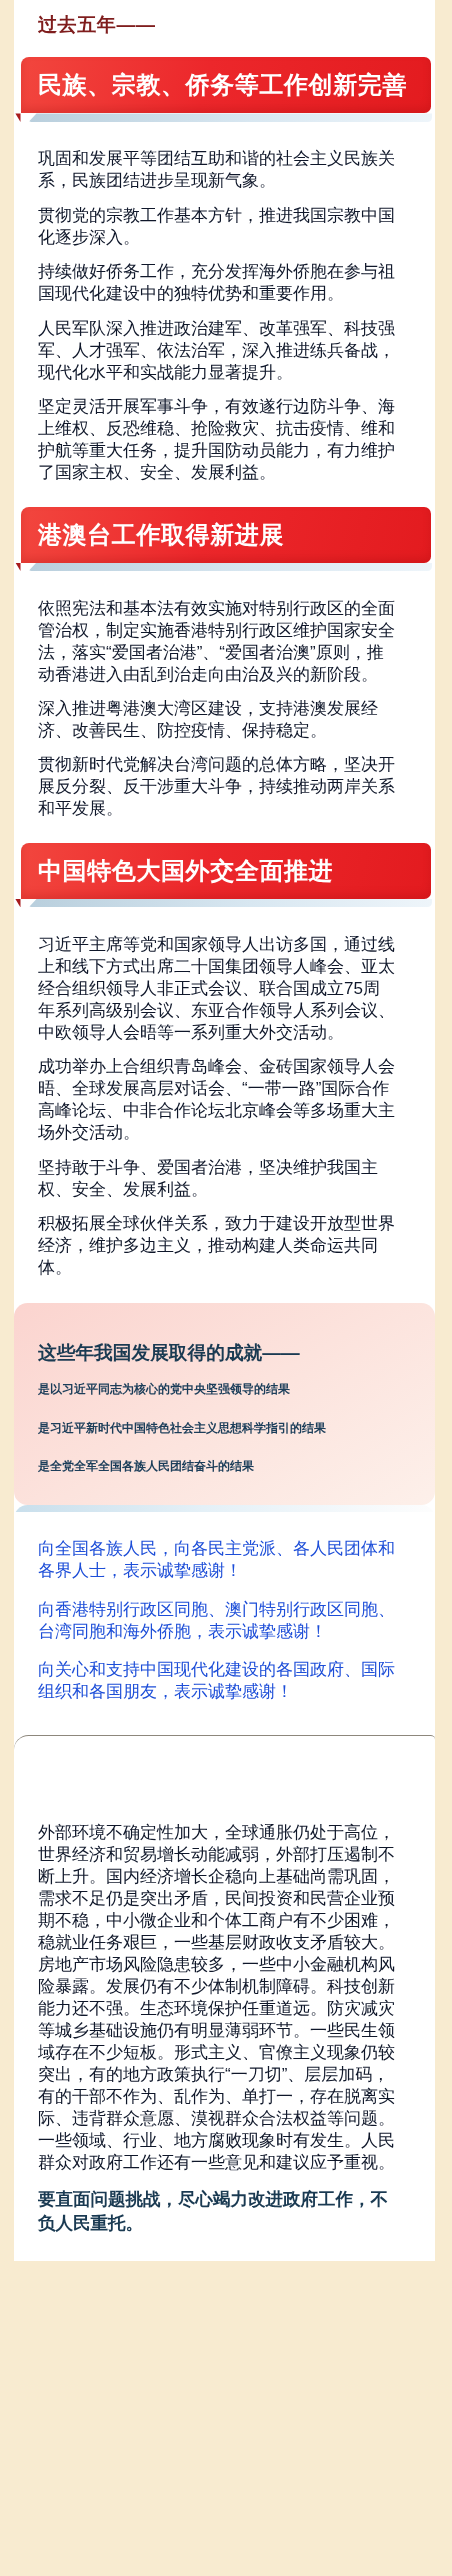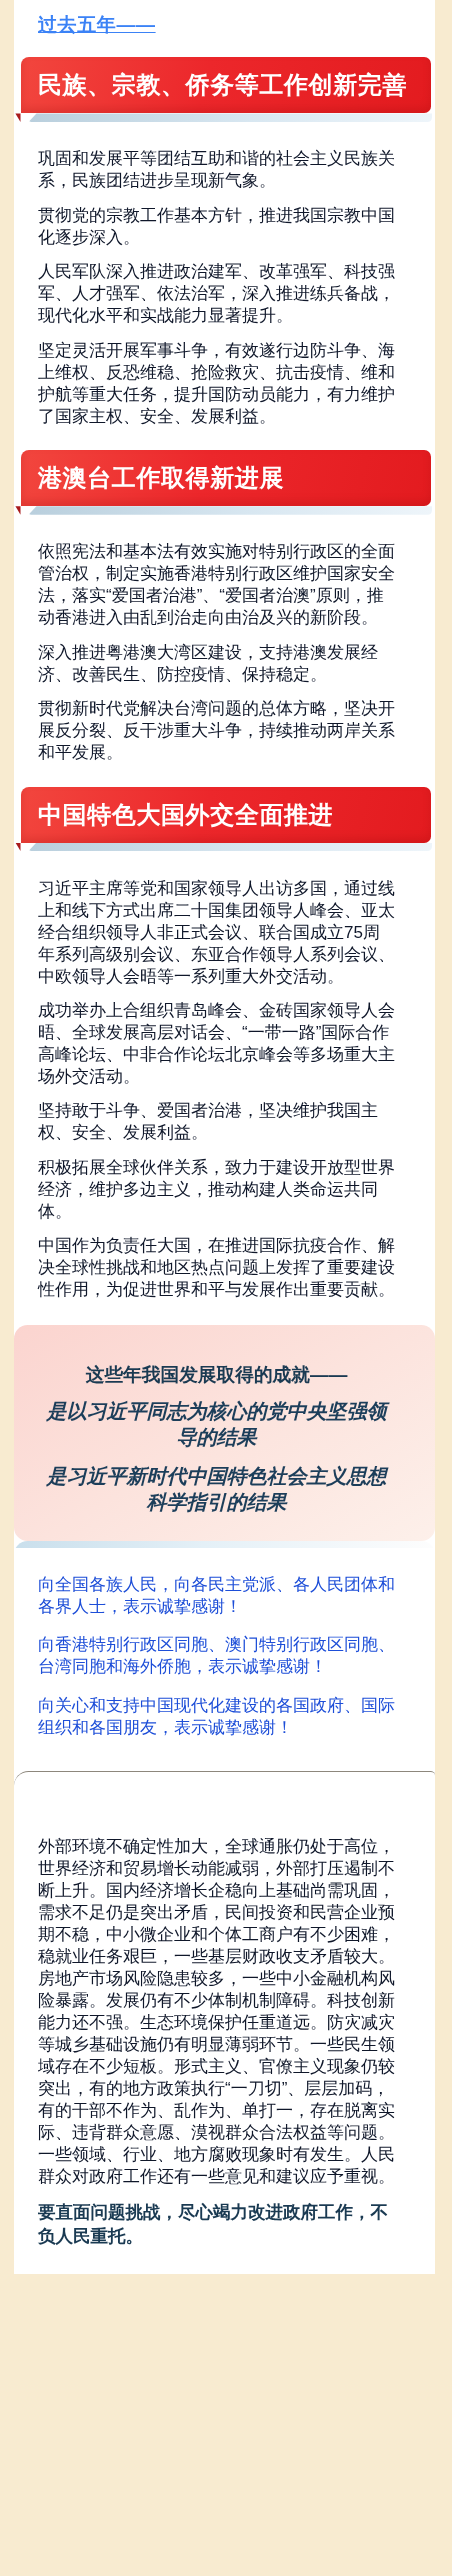--- a/index.html
+++ b/index.html
@@ -16,23 +16,22 @@
     background:#ffffff;
   }
   .card{position:relative;background:#ffffff;}
   .card-main{padding:12.4px 40px 24px 24px;}
 
   .page-title{
     margin:0 0 2.3px;
     font-size:19px;
     line-height:25px;
     font-weight:700;
-    color:#3b82f6;
+    color:#7f1d1d;
     letter-spacing:0.6px;
-    text-decoration:underline;
   }
 
   
   .ribbon{
     position:relative;
     margin:22.6px -36px 35px -17.5px;
   }
   .page-title + .ribbon{margin-top:20px;}
   .ribbon-red{
     position:relative;
@@ -65,43 +64,41 @@
     border-radius:0 0 4.5px 2.3px;
   }
 
   .body-p{
     margin:0 0 12.4px;
     font-size:17px;
     line-height:22px;
     color:#0f172a;
   }
   .body-p:last-child{margin-bottom:0;}
-  .gap-lg{margin-top:20px;}
+  .gap-lg{margin-top:42px;}
 
   
   .card-pink{
     background:linear-gradient(150deg,#fbd4cf 0%,#fce3dd 50%,#fdf0ea 100%);
     border-radius:13.6px;
     padding:37px 40px 26px 24px;
-    text-align:center;
   }
   .pink-title{
     margin:0 0 11.3px;
     font-size:18.7px;
     line-height:25px;
     font-weight:700;
     color:#1a3a52;
   }
   .pink-item{
     margin:0 0 12.4px;
-    font-size:20px;
+    font-size:12px;
     line-height:26px;
     font-weight:700;
     color:#1c3e5a;
-    font-style:italic;
   }
   .pink-item:last-child{margin-bottom:0;}
 
   
   .card-thanks{
     border-radius:13.6px 13.6px 0 0;
     padding:33px 40px 16px 24px;
     overflow:hidden;
   }
   .card-thanks::before{
@@ -140,45 +137,46 @@
   <main class="column">
 
     <section class="card card-main">
       <h1 class="page-title">过去五年——</h1>
 
       <div class="ribbon">
         <div class="ribbon-red">民族、宗教、侨务等工作创新完善</div>
       </div>
       <p class="body-p">巩固和发展平等团结互助和谐的社会主义民族关系，民族团结进步呈现新气象。</p>
       <p class="body-p">贯彻党的宗教工作基本方针，推进我国宗教中国化逐步深入。</p>
+      <p class="body-p">持续做好侨务工作，充分发挥海外侨胞在参与祖国现代化建设中的独特优势和重要作用。</p>
 
       <p class="body-p">人民军队深入推进政治建军、改革强军、科技强军、人才强军、依法治军，深入推进练兵备战，现代化水平和实战能力显著提升。</p>
       <p class="body-p">坚定灵活开展军事斗争，有效遂行边防斗争、海上维权、反恐维稳、抢险救灾、抗击疫情、维和护航等重大任务，提升国防动员能力，有力维护了国家主权、安全、发展利益。</p>
 
       <div class="ribbon">
         <div class="ribbon-red">港澳台工作取得新进展</div>
       </div>
       <p class="body-p">依照宪法和基本法有效实施对特别行政区的全面管治权，制定实施香港特别行政区维护国家安全法，落实“爱国者治港”、“爱国者治澳”原则，推动香港进入由乱到治走向由治及兴的新阶段。</p>
       <p class="body-p">深入推进粤港澳大湾区建设，支持港澳发展经济、改善民生、防控疫情、保持稳定。</p>
       <p class="body-p">贯彻新时代党解决台湾问题的总体方略，坚决开展反分裂、反干涉重大斗争，持续推动两岸关系和平发展。</p>
 
       <div class="ribbon">
         <div class="ribbon-red">中国特色大国外交全面推进</div>
       </div>
       <p class="body-p">习近平主席等党和国家领导人出访多国，通过线上和线下方式出席二十国集团领导人峰会、亚太经合组织领导人非正式会议、联合国成立75周年系列高级别会议、东亚合作领导人系列会议、中欧领导人会晤等一系列重大外交活动。</p>
       <p class="body-p">成功举办上合组织青岛峰会、金砖国家领导人会晤、全球发展高层对话会、“一带一路”国际合作高峰论坛、中非合作论坛北京峰会等多场重大主场外交活动。</p>
       <p class="body-p">坚持敢于斗争、爱国者治港，坚决维护我国主权、安全、发展利益。</p>
       <p class="body-p">积极拓展全球伙伴关系，致力于建设开放型世界经济，维护多边主义，推动构建人类命运共同体。</p>
-      <p class="body-p">中国作为负责任大国，在推进国际抗疫合作、解决全球性挑战和地区热点问题上发挥了重要建设性作用，为促进世界和平与发展作出重要贡献。</p>
     </section>
 
     <section class="card card-pink">
       <h2 class="pink-title">这些年我国发展取得的成就——</h2>
       <p class="pink-item">是以习近平同志为核心的党中央坚强领导的结果</p>
       <p class="pink-item">是习近平新时代中国特色社会主义思想科学指引的结果</p>
+      <p class="pink-item">是全党全军全国各族人民团结奋斗的结果</p>
     </section>
 
     <section class="card card-thanks">
       <p class="thanks-p">向全国各族人民，向各民主党派、各人民团体和各界人士，表示诚挚感谢！</p>
       <p class="thanks-p">向香港特别行政区同胞、澳门特别行政区同胞、台湾同胞和海外侨胞，表示诚挚感谢！</p>
       <p class="thanks-p">向关心和支持中国现代化建设的各国政府、国际组织和各国朋友，表示诚挚感谢！</p>
     </section>
 
     <section class="card card-final">
       <p class="body-p gap-lg">外部环境不确定性加大，全球通胀仍处于高位，世界经济和贸易增长动能减弱，外部打压遏制不断上升。国内经济增长企稳向上基础尚需巩固，需求不足仍是突出矛盾，民间投资和民营企业预期不稳，中小微企业和个体工商户有不少困难，稳就业任务艰巨，一些基层财政收支矛盾较大。房地产市场风险隐患较多，一些中小金融机构风险暴露。发展仍有不少体制机制障碍。科技创新能力还不强。生态环境保护任重道远。防灾减灾等城乡基础设施仍有明显薄弱环节。一些民生领域存在不少短板。形式主义、官僚主义现象仍较突出，有的地方政策执行“一刀切”、层层加码，有的干部不作为、乱作为、单打一，存在脱离实际、违背群众意愿、漠视群众合法权益等问题。一些领域、行业、地方腐败现象时有发生。人民群众对政府工作还有一些意见和建议应予重视。</p>

